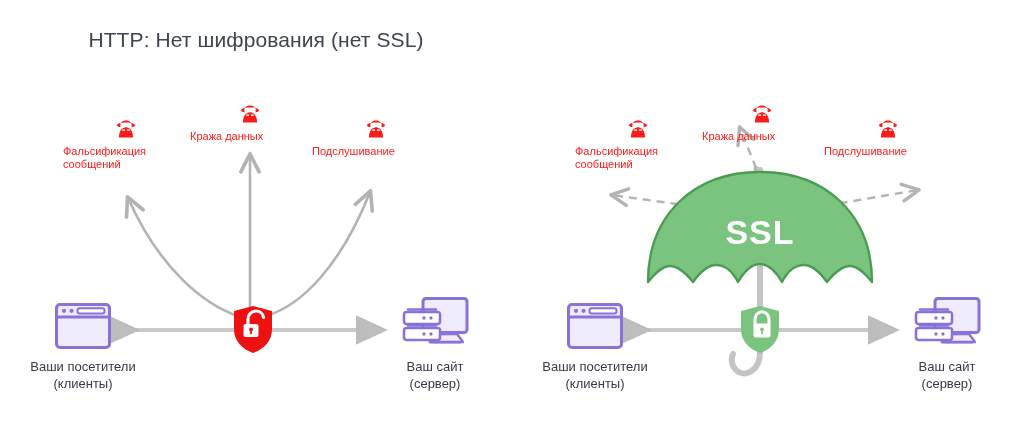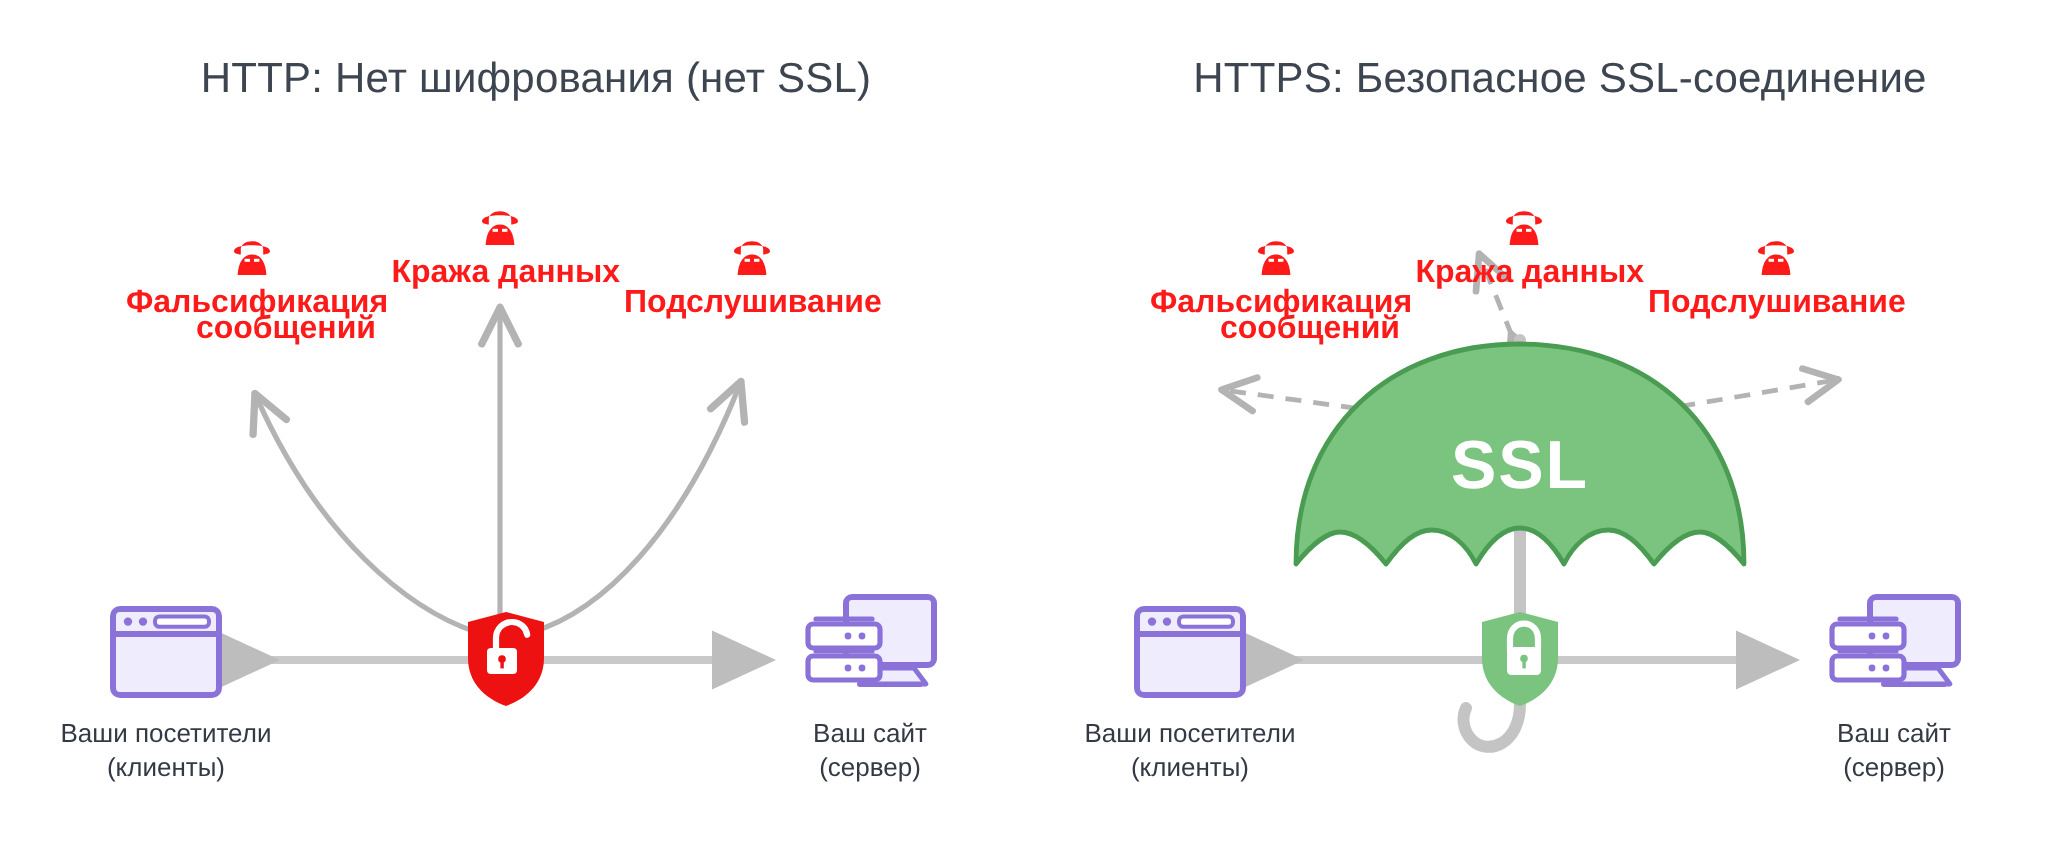--- a/index.html
+++ b/index.html
@@ -32,30 +32,29 @@
   .panel-title {
     position: absolute;
     top: 28px;
     left: 0;
     width: 512px;
     text-align: center;
     font-size: 21px;
     color: #3d4550;
     letter-spacing: 0.1px;
     white-space: nowrap;
-    margin-left: 12px;
   }
 
   
   .threat {
     position: absolute;
-    text-align: right;
+    text-align: left;
     color: #ff1a1a;
-    font-size: 16px;
-    font-weight: bold;
+    font-size: 11px;
+    font-weight: normal;
     line-height: 13px;
   }
   .threat .ico {
     display: block;
     margin: 0 auto 3px auto;
   }
   .threat .caption { display: block; white-space: pre-line; }
 
   
   .endpoint {
@@ -176,21 +175,20 @@
         <circle cx="24" cy="38" r="1.7" fill="#8b72d9"></circle>
         <circle cx="31" cy="38" r="1.7" fill="#8b72d9"></circle>
       </svg>
       <span class="ep-label">Ваш сайт
 (сервер)</span>
     </div>
   </div>
 
   <div class="panel panel-right">
 
-    <div class="panel-title">HTTPS: Безопасное SSL-соединение</div>
 
     <svg class="svg-layer" viewBox="0 0 512 424">
       <defs>
         <marker id="ahR" markerWidth="9" markerHeight="9" refX="7.5" refY="4.5" orient="auto">
           <path d="M8,4.5 L1,1 M8,4.5 L1,8" fill="none" stroke="#b3b3b3" stroke-width="1.4" stroke-linecap="round"></path>
         </marker>
         <marker id="ahRs" markerWidth="9" markerHeight="9" refX="7.5" refY="4.5" orient="auto">
           <path d="M8.5,4.5 L0.5,0.8 L0.5,8.2 Z" fill="#bdbdbd"></path>
         </marker>
       </defs>

